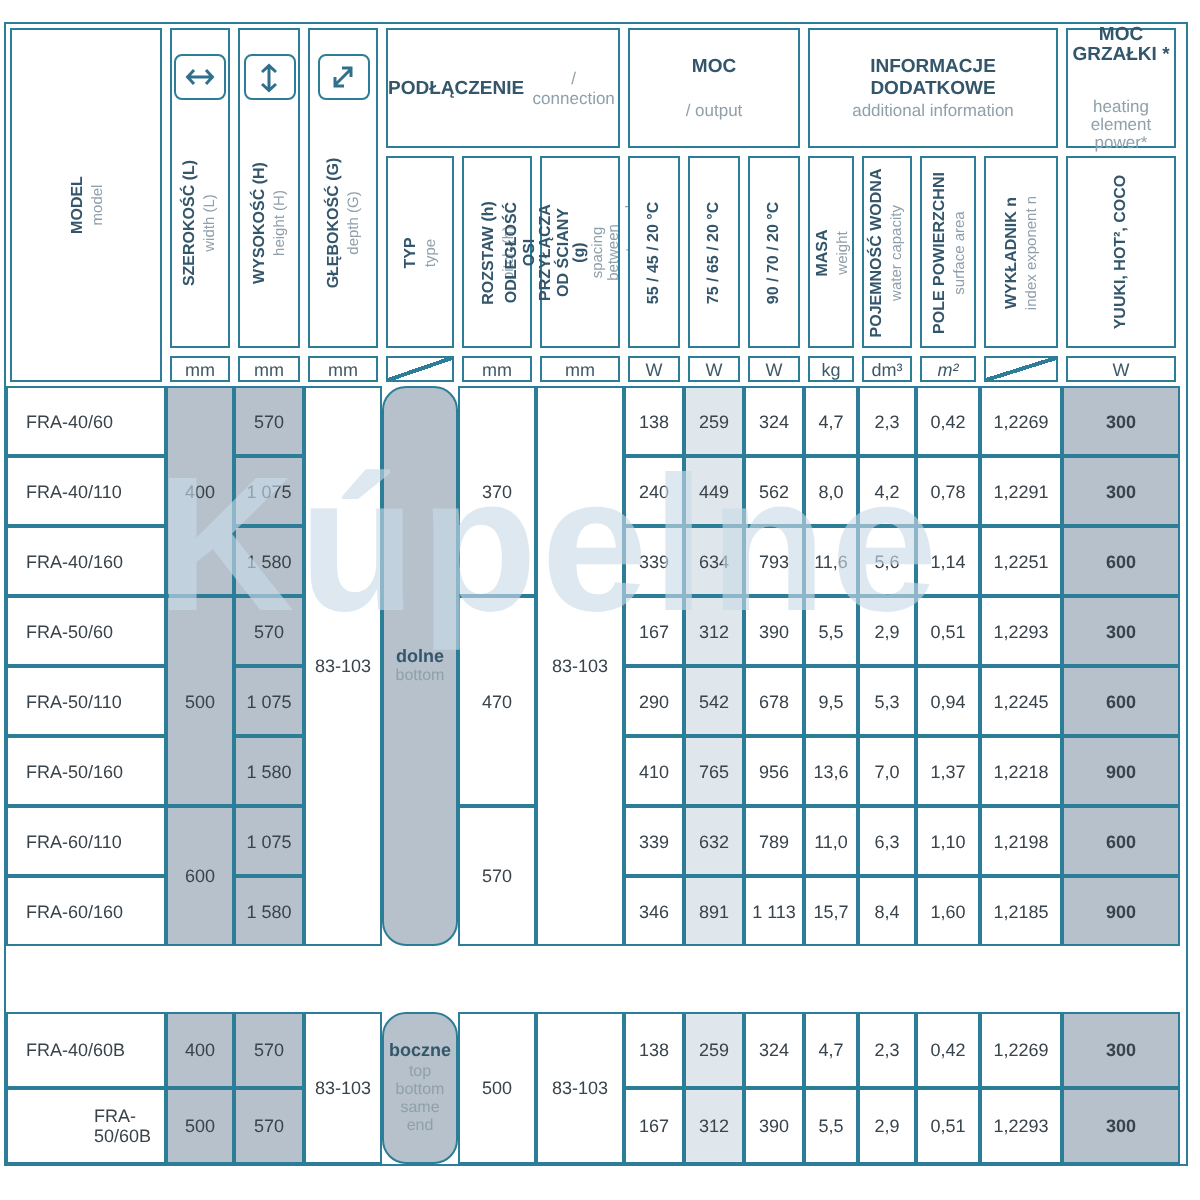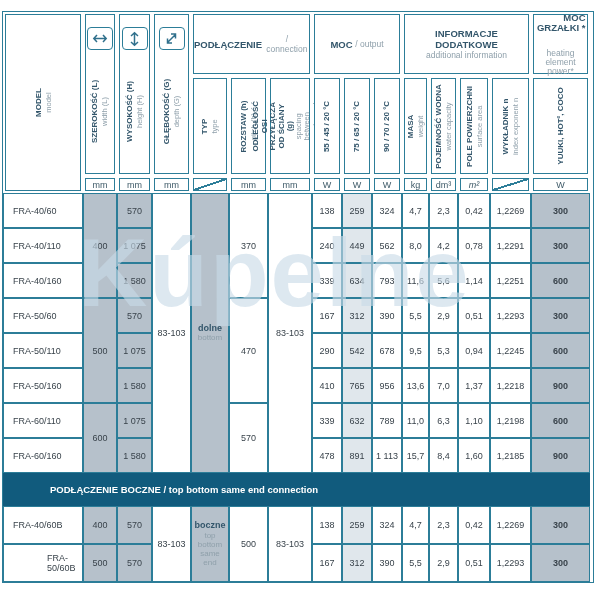--- a/index.html
+++ b/index.html
@@ -23,29 +23,29 @@
   .wrapable{width:94px;}
   .vsingle{font-size:8px;font-weight:bold;color:#33566b;white-space:nowrap;}
   .colhead{flex-direction:column;}
   .iconbox{width:24px;height:21px;border:1.5px solid #2c7d98;border-radius:4px;
            display:flex;align-items:center;justify-content:center;margin-top:12px;flex:none;}
   .vzone{flex:1;display:flex;align-items:center;justify-content:center;width:100%;}
   .grouphead{font-size:9.5px;text-align:center;}
   .gp-pl{font-weight:bold;color:#33566b;}
   .gp-en{color:#8fa0ab;font-size:8.5px;}
   .heaterhead{flex-direction:column;line-height:10px;}
-  .heaterhead .gp-pl{width:50px;text-align:right;}
+  .heaterhead .gp-pl{width:50px;}
   .heaterhead .gp-en{width:44px;line-height:9px;margin-top:16px;}
   .unit{font-size:9px;color:#3e5a68;}
   .diag{background-image:linear-gradient(to bottom right,
         transparent calc(50% - 1px), #2c7d98 calc(50% - 1px),
         #2c7d98 calc(50% + 1px), transparent calc(50% + 1px));}
   .bar{grid-area:12/1/13/16;background:#115b7d;color:#fff;display:flex;align-items:center;
        font-size:9.5px;font-weight:bold;padding-left:46px;box-sizing:border-box;border:1px solid #115b7d;}
-  .typecell{flex-direction:column;line-height:9.5px;}
+  .typecell{flex-direction:column;line-height:9.5px;border-radius:12px;}
   .type-pl{font-weight:bold;color:#33566b;font-size:9px;}
   .type-en{color:#8fa0ab;font-size:8px;text-align:center;width:34px;line-height:9px;}
   .watermark{position:absolute;left:78px;top:218px;font-size:96px;font-weight:bold;
              color:#c9dbe8;opacity:.62;letter-spacing:2px;pointer-events:none;z-index:5;}
   svg{display:block;}
 </style>
 </head>
 <body>
 
 <div class="page">
@@ -97,21 +97,21 @@
         <div class="vline-pl">GŁĘBOKOŚĆ (G)</div>
         <div class="vline-en">depth (G)</div>
       </div>
         </div>
     </div>
 
     <div class="c boxed grouphead" style="grid-area:1/5/2/8;">
       <span class="gp-pl">PODŁĄCZENIE</span>&nbsp;<span class="gp-en">/ connection</span>
     </div>
 
-    <div class="c boxed grouphead" style="grid-area:1/8/2/11;">
+    <div class="c boxed grouphead" style="grid-area:1/8/2/11;flex-direction:column;">
       <span class="gp-pl">MOC</span>&nbsp;<span class="gp-en">/ output</span>
     </div>
 
     <div class="c boxed grouphead" style="grid-area:1/11/2/15;flex-direction:column;line-height:11px;">
       <span class="gp-pl">INFORMACJE DODATKOWE</span>
       <span class="gp-en">additional information</span>
     </div>
 
     <div class="c boxed grouphead heaterhead" style="grid-area:1/15/2/16;">
       <span class="gp-pl">MOC GRZAŁKI *</span>
@@ -281,30 +281,29 @@
     <div class="c lt" style="grid-area:10/9/11/10;">632</div>
     <div class="c" style="grid-area:10/10/11/11;">789</div>
     <div class="c" style="grid-area:10/11/11/12;">11,0</div>
     <div class="c" style="grid-area:10/12/11/13;">6,3</div>
     <div class="c" style="grid-area:10/13/11/14;">1,10</div>
     <div class="c" style="grid-area:10/14/11/15;">1,2198</div>
     <div class="c sh heatv" style="grid-area:10/15/11/16;">600</div>
 
     <div class="c modelcell" style="grid-area:11/1/12/2;">FRA-60/160</div>
     <div class="c sh" style="grid-area:11/3/12/4;">1 580</div>
-    <div class="c" style="grid-area:11/8/12/9;">478</div>
+    <div class="c" style="grid-area:11/8/12/9;">346</div>
     <div class="c lt" style="grid-area:11/9/12/10;">891</div>
     <div class="c" style="grid-area:11/10/12/11;">1 113</div>
     <div class="c" style="grid-area:11/11/12/12;">15,7</div>
     <div class="c" style="grid-area:11/12/12/13;">8,4</div>
     <div class="c" style="grid-area:11/13/12/14;">1,60</div>
     <div class="c" style="grid-area:11/14/12/15;">1,2185</div>
     <div class="c sh heatv" style="grid-area:11/15/12/16;">900</div>
 
-    <div class="bar">PODŁĄCZENIE BOCZNE / top bottom same end connection</div>
 
     <div class="c" style="grid-area:13/4/15/5;">83-103</div>
     <div class="c sh typecell" style="grid-area:13/5/15/6;">
       <span class="type-pl">boczne</span>
       <span class="type-en">top bottom same end</span>
     </div>
     <div class="c" style="grid-area:13/6/15/7;">500</div>
     <div class="c" style="grid-area:13/7/15/8;">83-103</div>
 
     <div class="c modelcell" style="grid-area:13/1/14/2;">FRA-40/60B</div>

